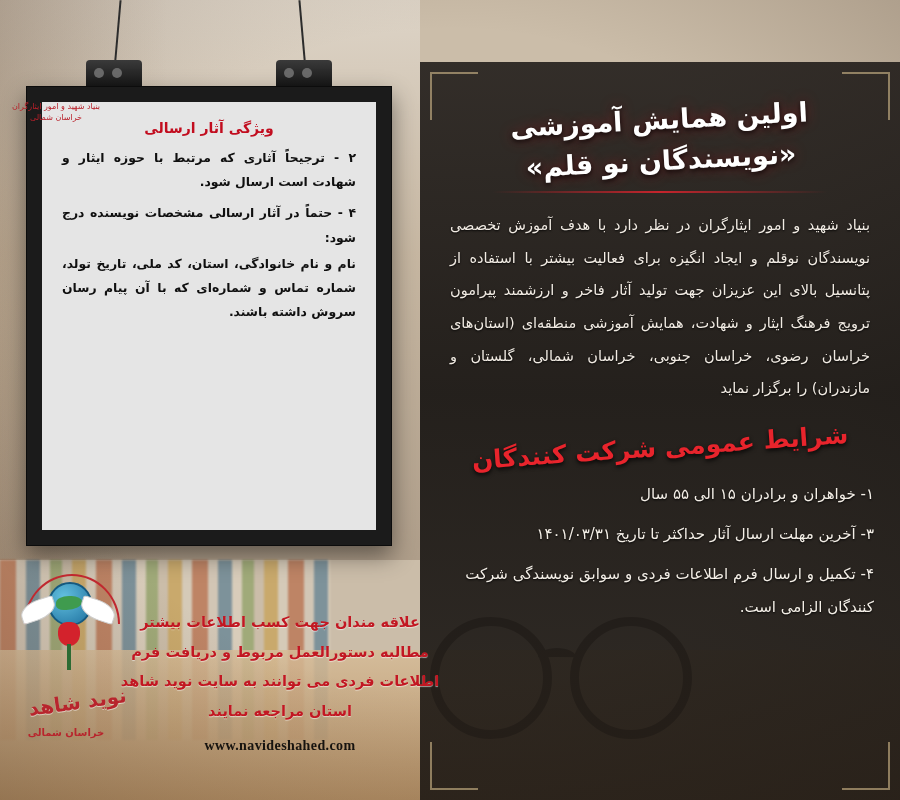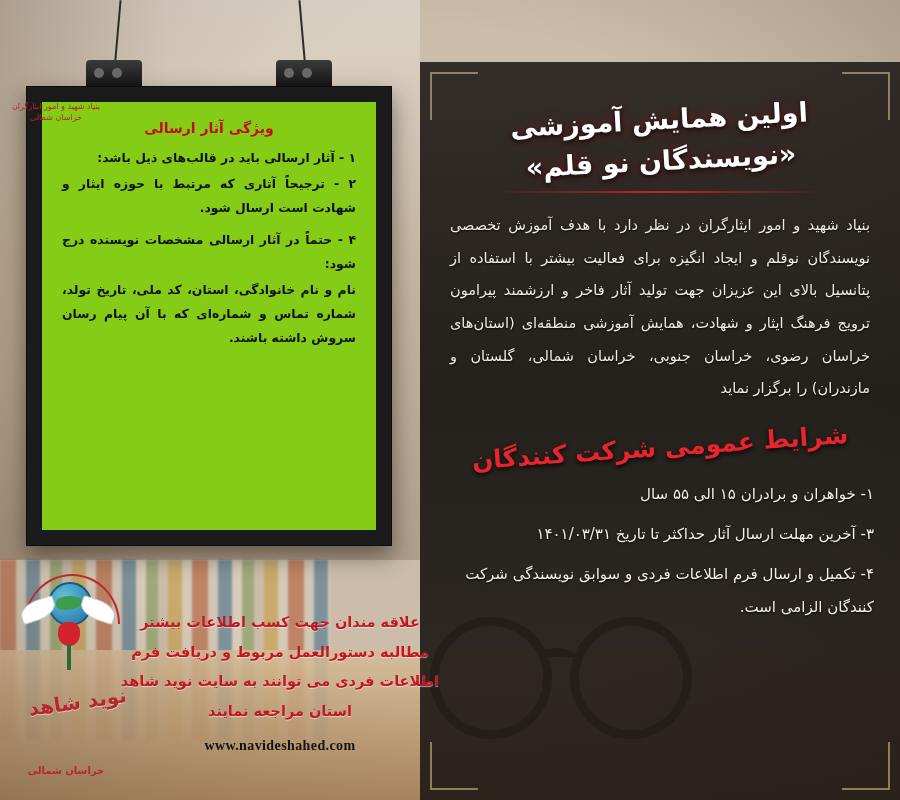--- a/index.html
+++ b/index.html
@@ -89,21 +89,21 @@
     inset: 0;
     background: #1b1b1b;
     border: 1px solid #0c0c0c;
     box-shadow: 0 10px 22px rgba(0,0,0,0.45);
     padding: 16px;
     box-sizing: border-box;
   }
   .frame-inner {
     position: absolute;
     inset: 16px;
-    background: #84cc16;
+    background: #e5e5e5;
     padding: 18px 20px 16px 20px;
     box-sizing: border-box;
     overflow: hidden;
   }
   .clip {
     position: absolute;
     top: -26px;
     width: 56px; height: 30px;
     background: linear-gradient(180deg, #3a3a3a, #111);
     border-radius: 4px 4px 2px 2px;
@@ -280,21 +280,21 @@
     position: absolute;
     left: 28px; top: 690px;
     color: #b8252d;
     font-weight: bold;
     font-size: 20px;
     transform: rotate(-8deg);
     text-shadow: 0 1px 0 rgba(255,255,255,0.5);
   }
   .brand-sub {
     position: absolute;
-    left: 26px; top: 764px;
+    left: 26px; top: 726px;
     color: #b8252d;
     font-size: 10px;
     font-weight: bold;
     line-height: 1.4;
     text-align: center;
     width: 80px;
   }
 
   .red-block {
     position: absolute;
@@ -337,21 +337,20 @@
   </div>
 
   <div class="frame-wrap">
     <div class="wire a"></div>
     <div class="wire b"></div>
     <div class="clip one"></div>
     <div class="clip two"></div>
     <div class="frame"></div>
     <div class="frame-inner">
       <div class="board-title">ویژگی آثار ارسالی</div>
-      <p class="board-p lead">۱ - آثار ارسالی باید در قالب‌های ذیل باشد:</p>
       <p class="board-p">۲ - ترجیحاً آثاری که مرتبط با حوزه ایثار و شهادت است ارسال شود.</p>
       <p class="board-p lead">۴ - حتماً در آثار ارسالی مشخصات نویسنده درج شود:</p>
       <p class="board-p">نام و نام خانوادگی، استان، کد ملی، تاریخ تولد، شماره تماس و شماره‌ای که با آن پیام رسان سروش داشته باشند.</p>
     </div>
   </div>
 
   <div class="panel">
     <div class="corner tl"></div>
     <div class="corner tr"></div>
     <div class="corner bl"></div>

